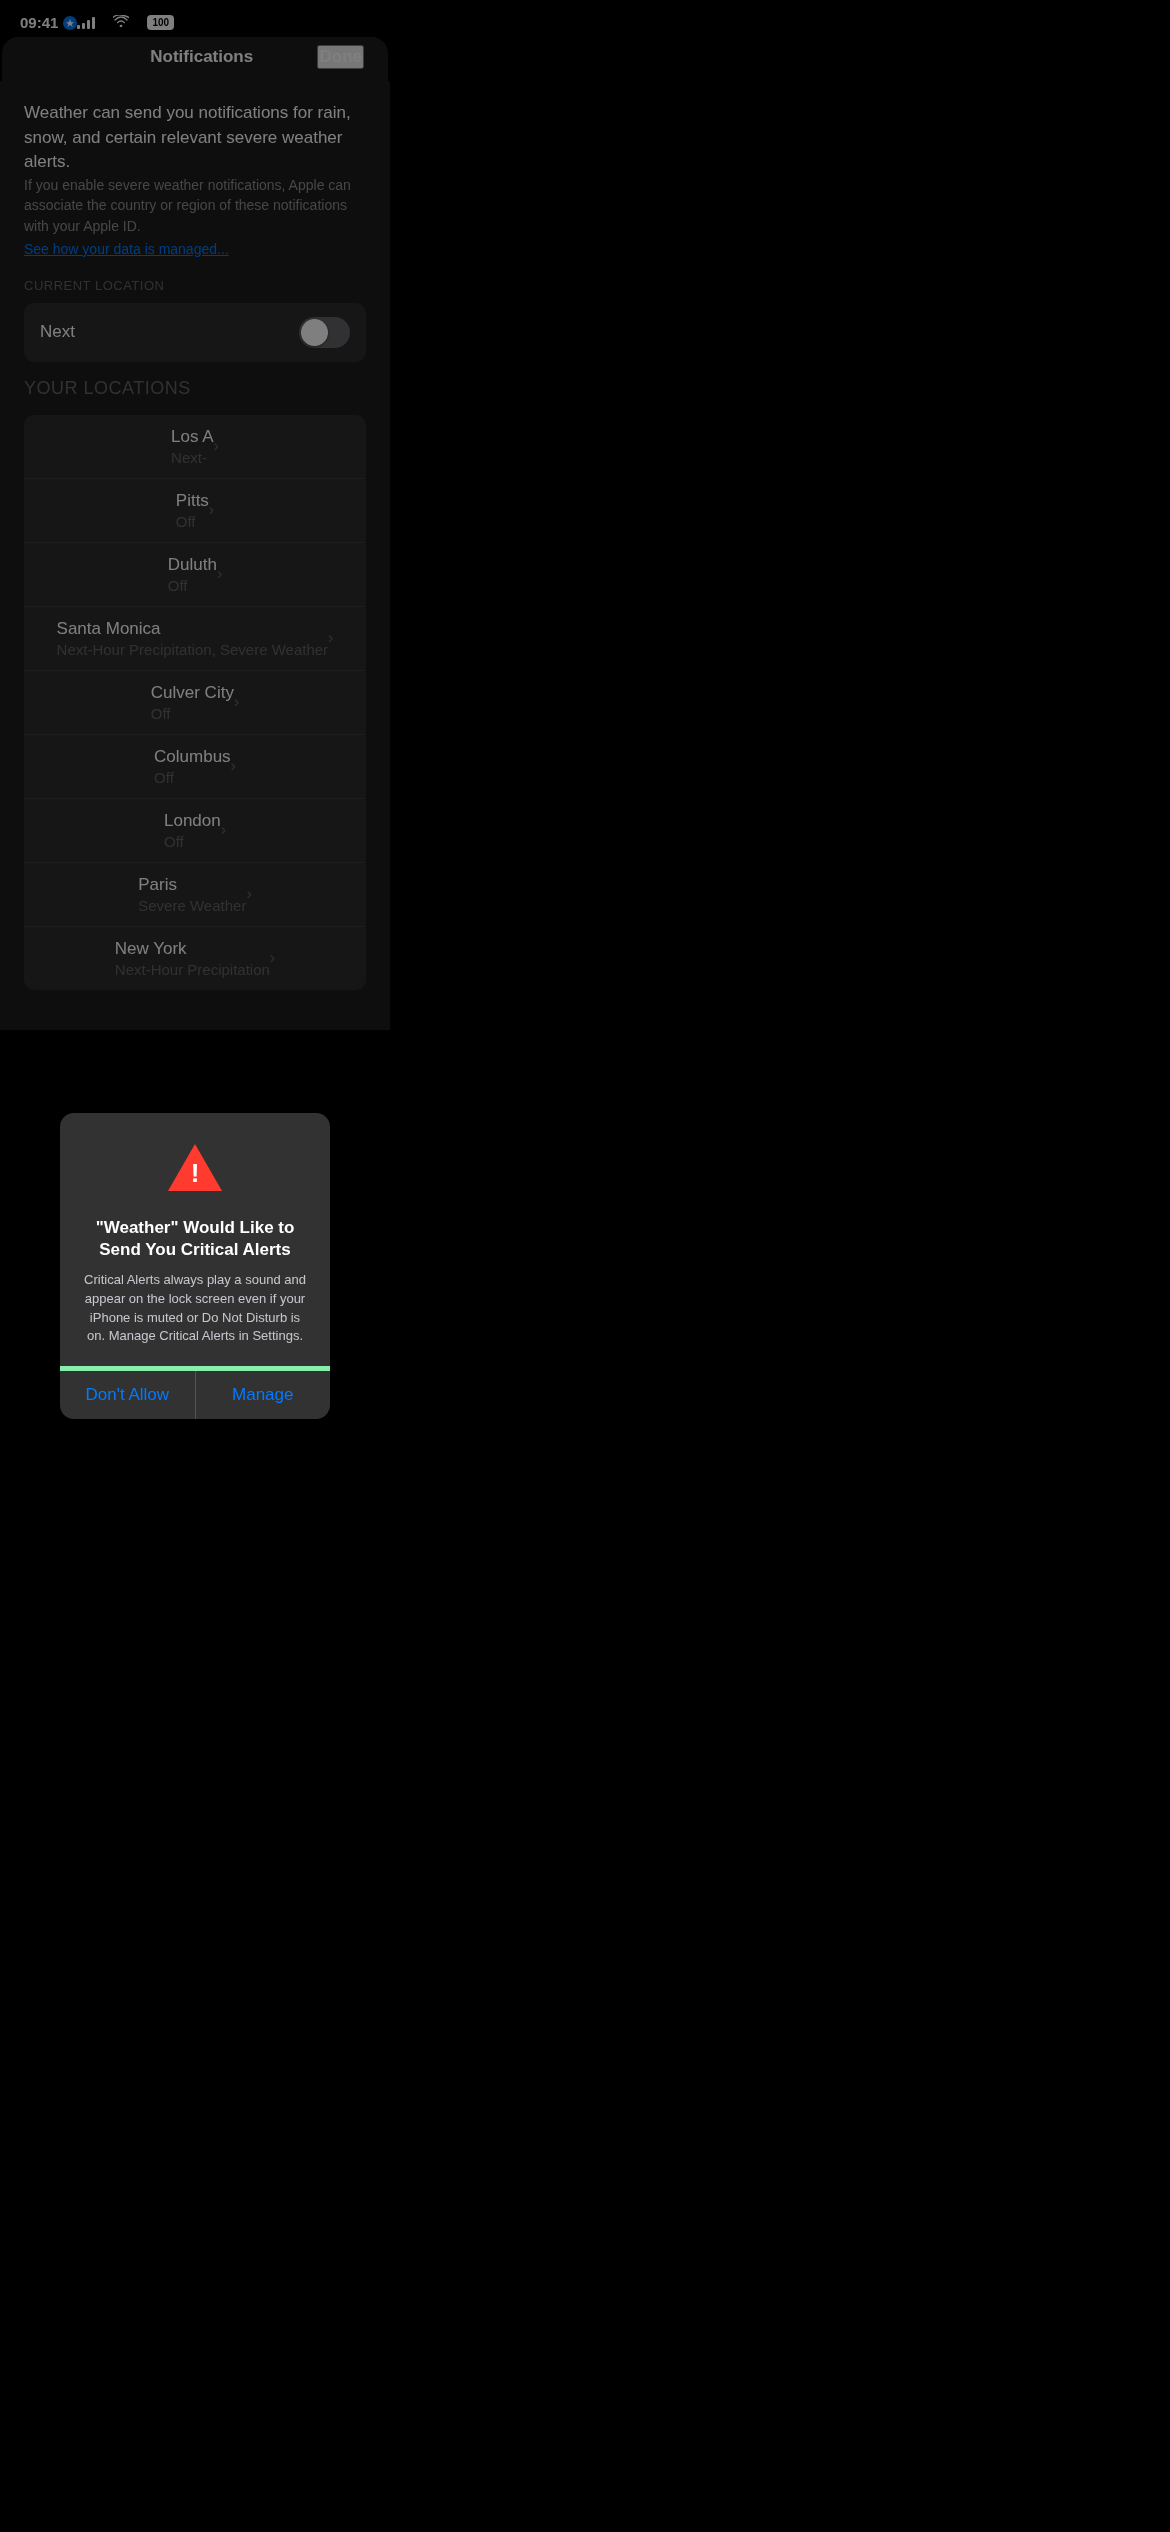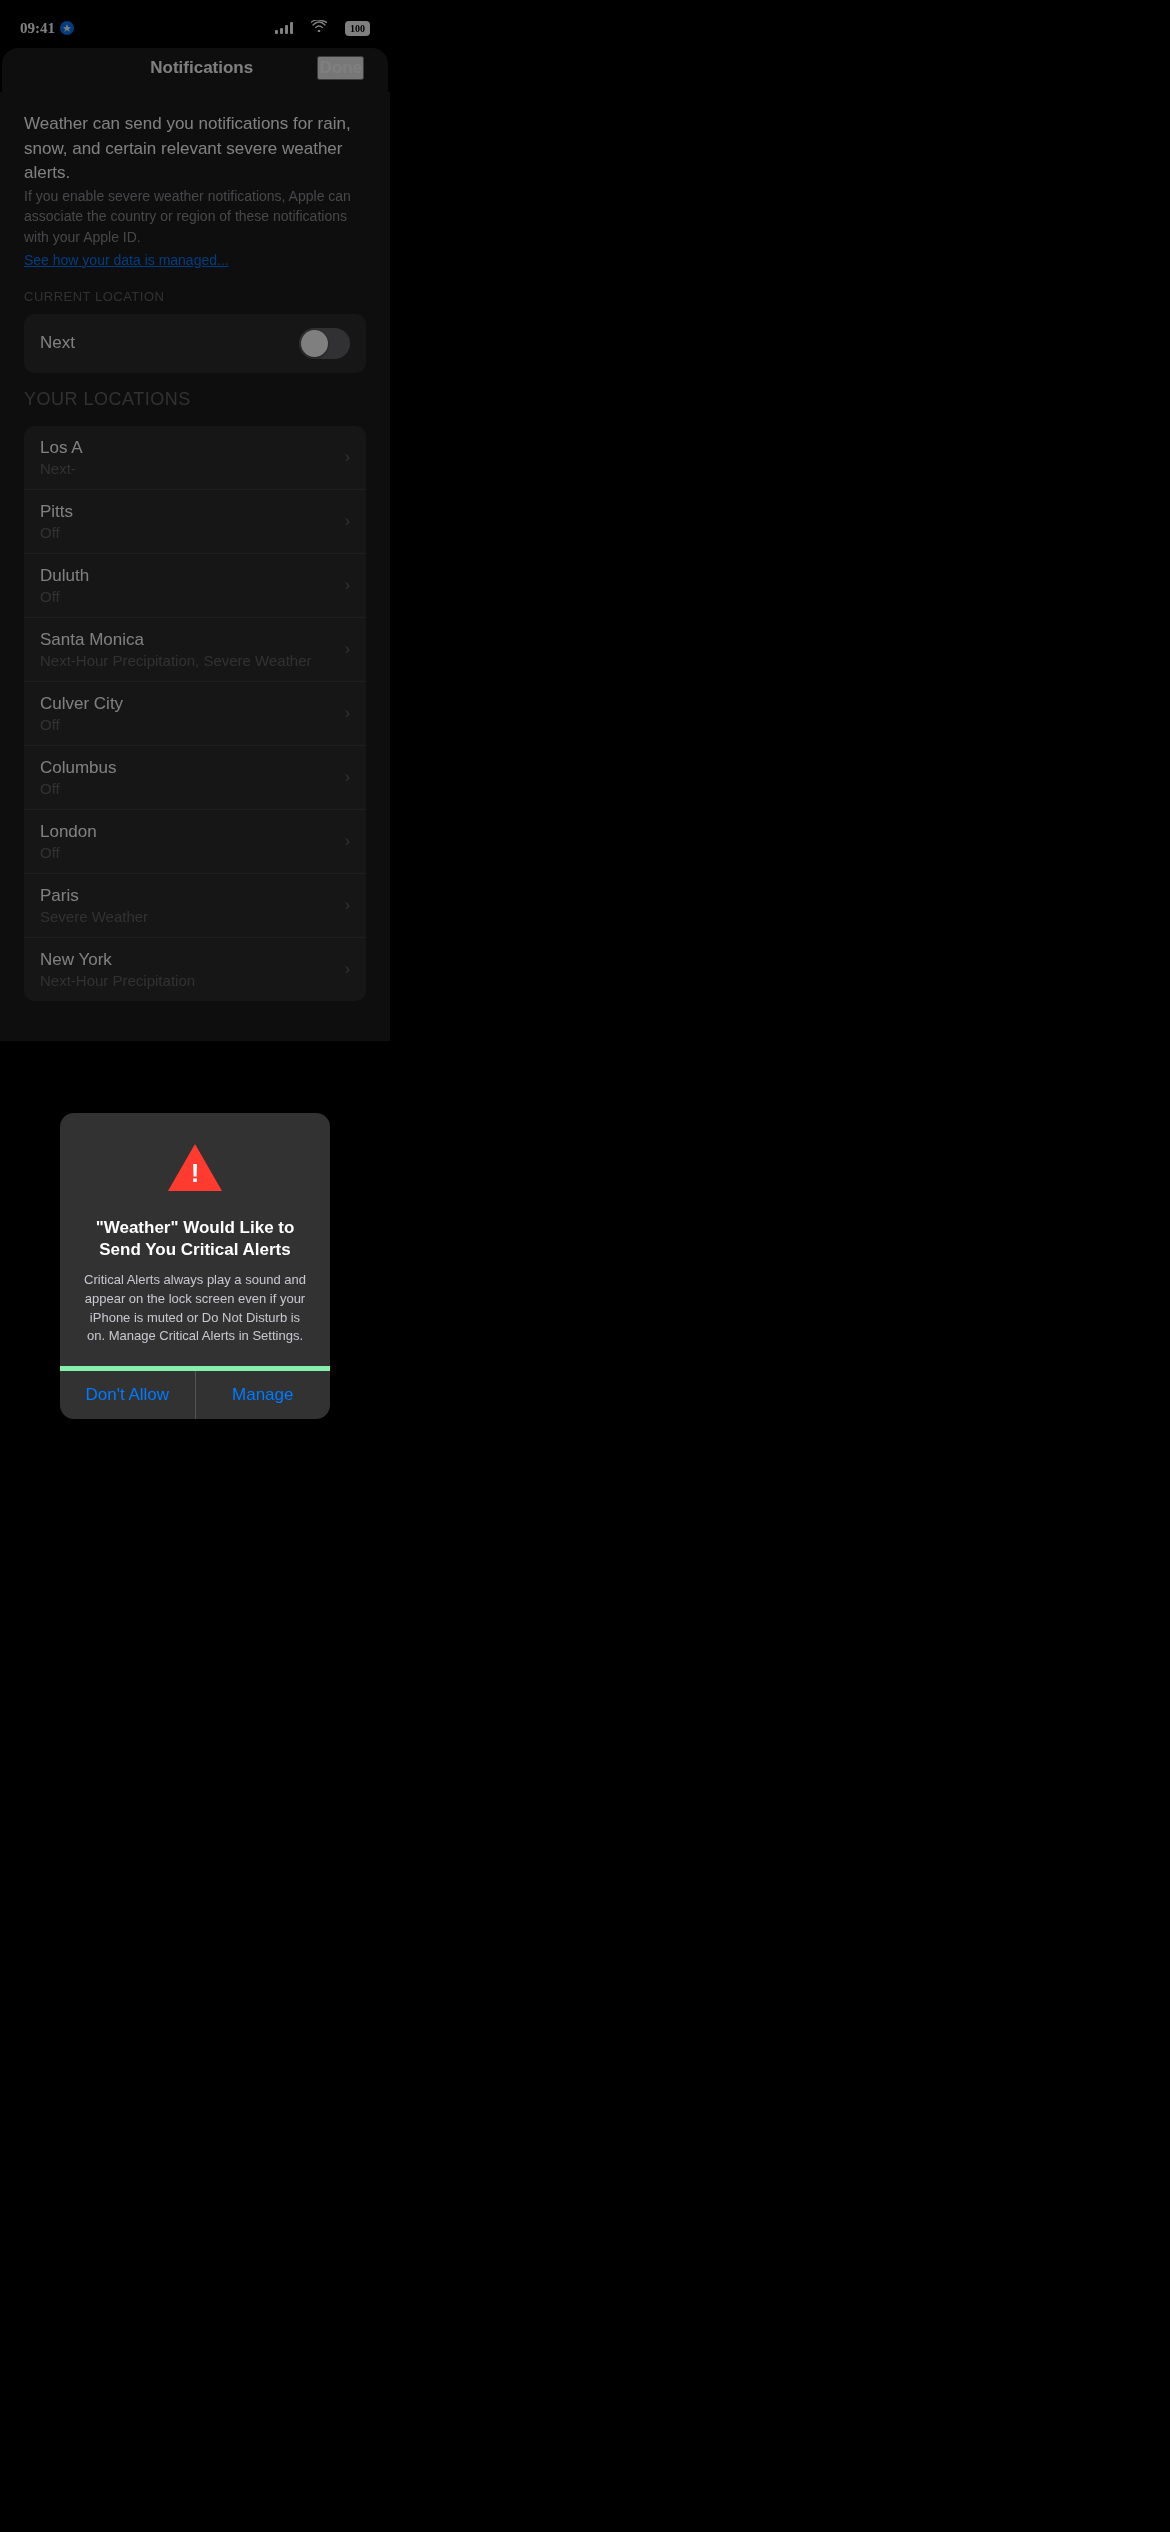--- a/index.html
+++ b/index.html
@@ -10,25 +10,23 @@
       min-height: 844px;
       background: #000;
       font-family: -apple-system, 'SF Pro Display', 'Helvetica Neue', sans-serif;
       color: #fff;
       overflow-x: hidden;
     }
 
     
     .status-bar {
       display: flex;
-      justify-content: space-between;
       align-items: center;
       padding: 14px 20px 6px;
-      height: 48px;
-      font-family: Liberation Serif, serif;
+      height: 37px;
     }
     .status-time {
       font-size: 15px;
       font-weight: 600;
       display: flex;
       align-items: center;
       gap: 5px;
     }
     .location-icon {
       width: 14px;
@@ -182,21 +180,21 @@
     }
 
     .location-list {
       background: #2c2c2e;
       border-radius: 10px;
       overflow: hidden;
     }
 
     .location-item {
       display: flex;
-      justify-content: space-between;
+      justify-content: center;
       align-items: center;
       padding: 12px 16px;
       border-bottom: 1px solid #3a3a3c;
     }
     .location-item:last-child {
       border-bottom: none;
     }
     .location-info {}
     .location-name {
       font-size: 17px;

